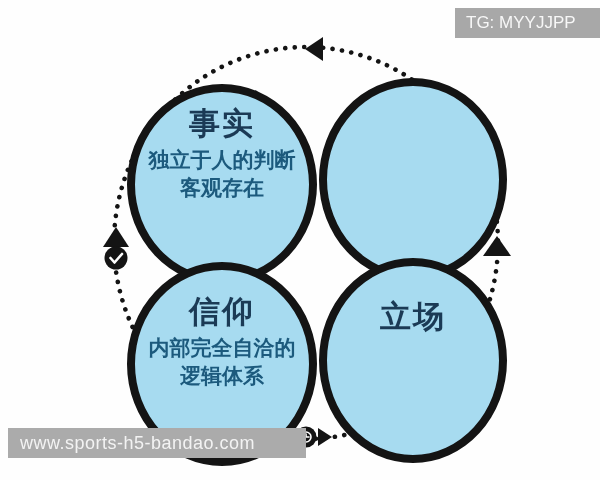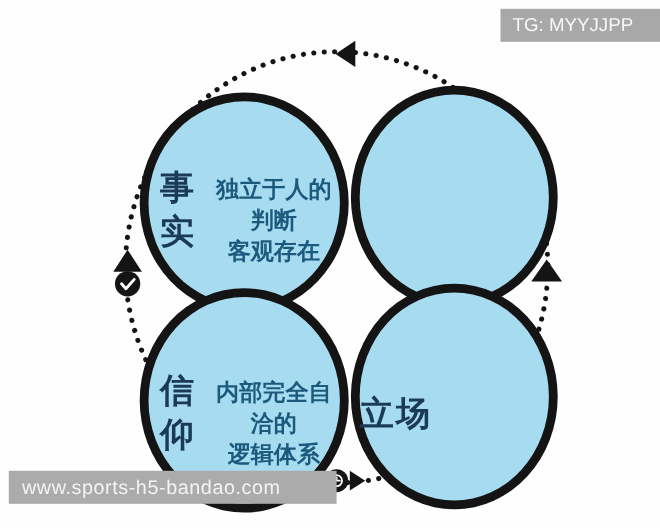--- a/index.html
+++ b/index.html
@@ -24,39 +24,39 @@
   .underlay{
     position:absolute;inset:0;z-index:0;
   }
   .node{
     position:absolute;
     z-index:1;
     border:8px solid var(--line);
     background:var(--node-fill);
     border-radius:50%;
     display:flex;
-    flex-direction:row;
+    flex-direction:column;
     align-items:center;
     text-align:center;
     font-family:"Liberation Serif","DejaVu Serif",serif;
   }
   .node-title{
     font-size:31px;
     font-weight:bold;
     line-height:40px;
     color:var(--title-text);
     letter-spacing:2px;
   }
   .node-desc{
     font-size:21px;
     font-weight:bold;
     line-height:28px;
     color:var(--desc-text);
     white-space:pre-line;
-    margin-top:19px;
+    margin-top:2px;
   }
   .node-fact{      left:127px; top:84px;  width:190px; height:201px; padding-top:12px; }
   .node-viewpoint{ left:319px; top:78px;  width:188px; height:203px; padding-top:22px; }
   .node-belief{    left:127px; top:262px; width:190px; height:204px; padding-top:22px; }
   .node-position{  left:319px; top:258px; width:188px; height:205px; padding-top:31px;text-align:right; }
 
   .badge{
     position:absolute;
     z-index:3;
     left:455px; top:8px;

